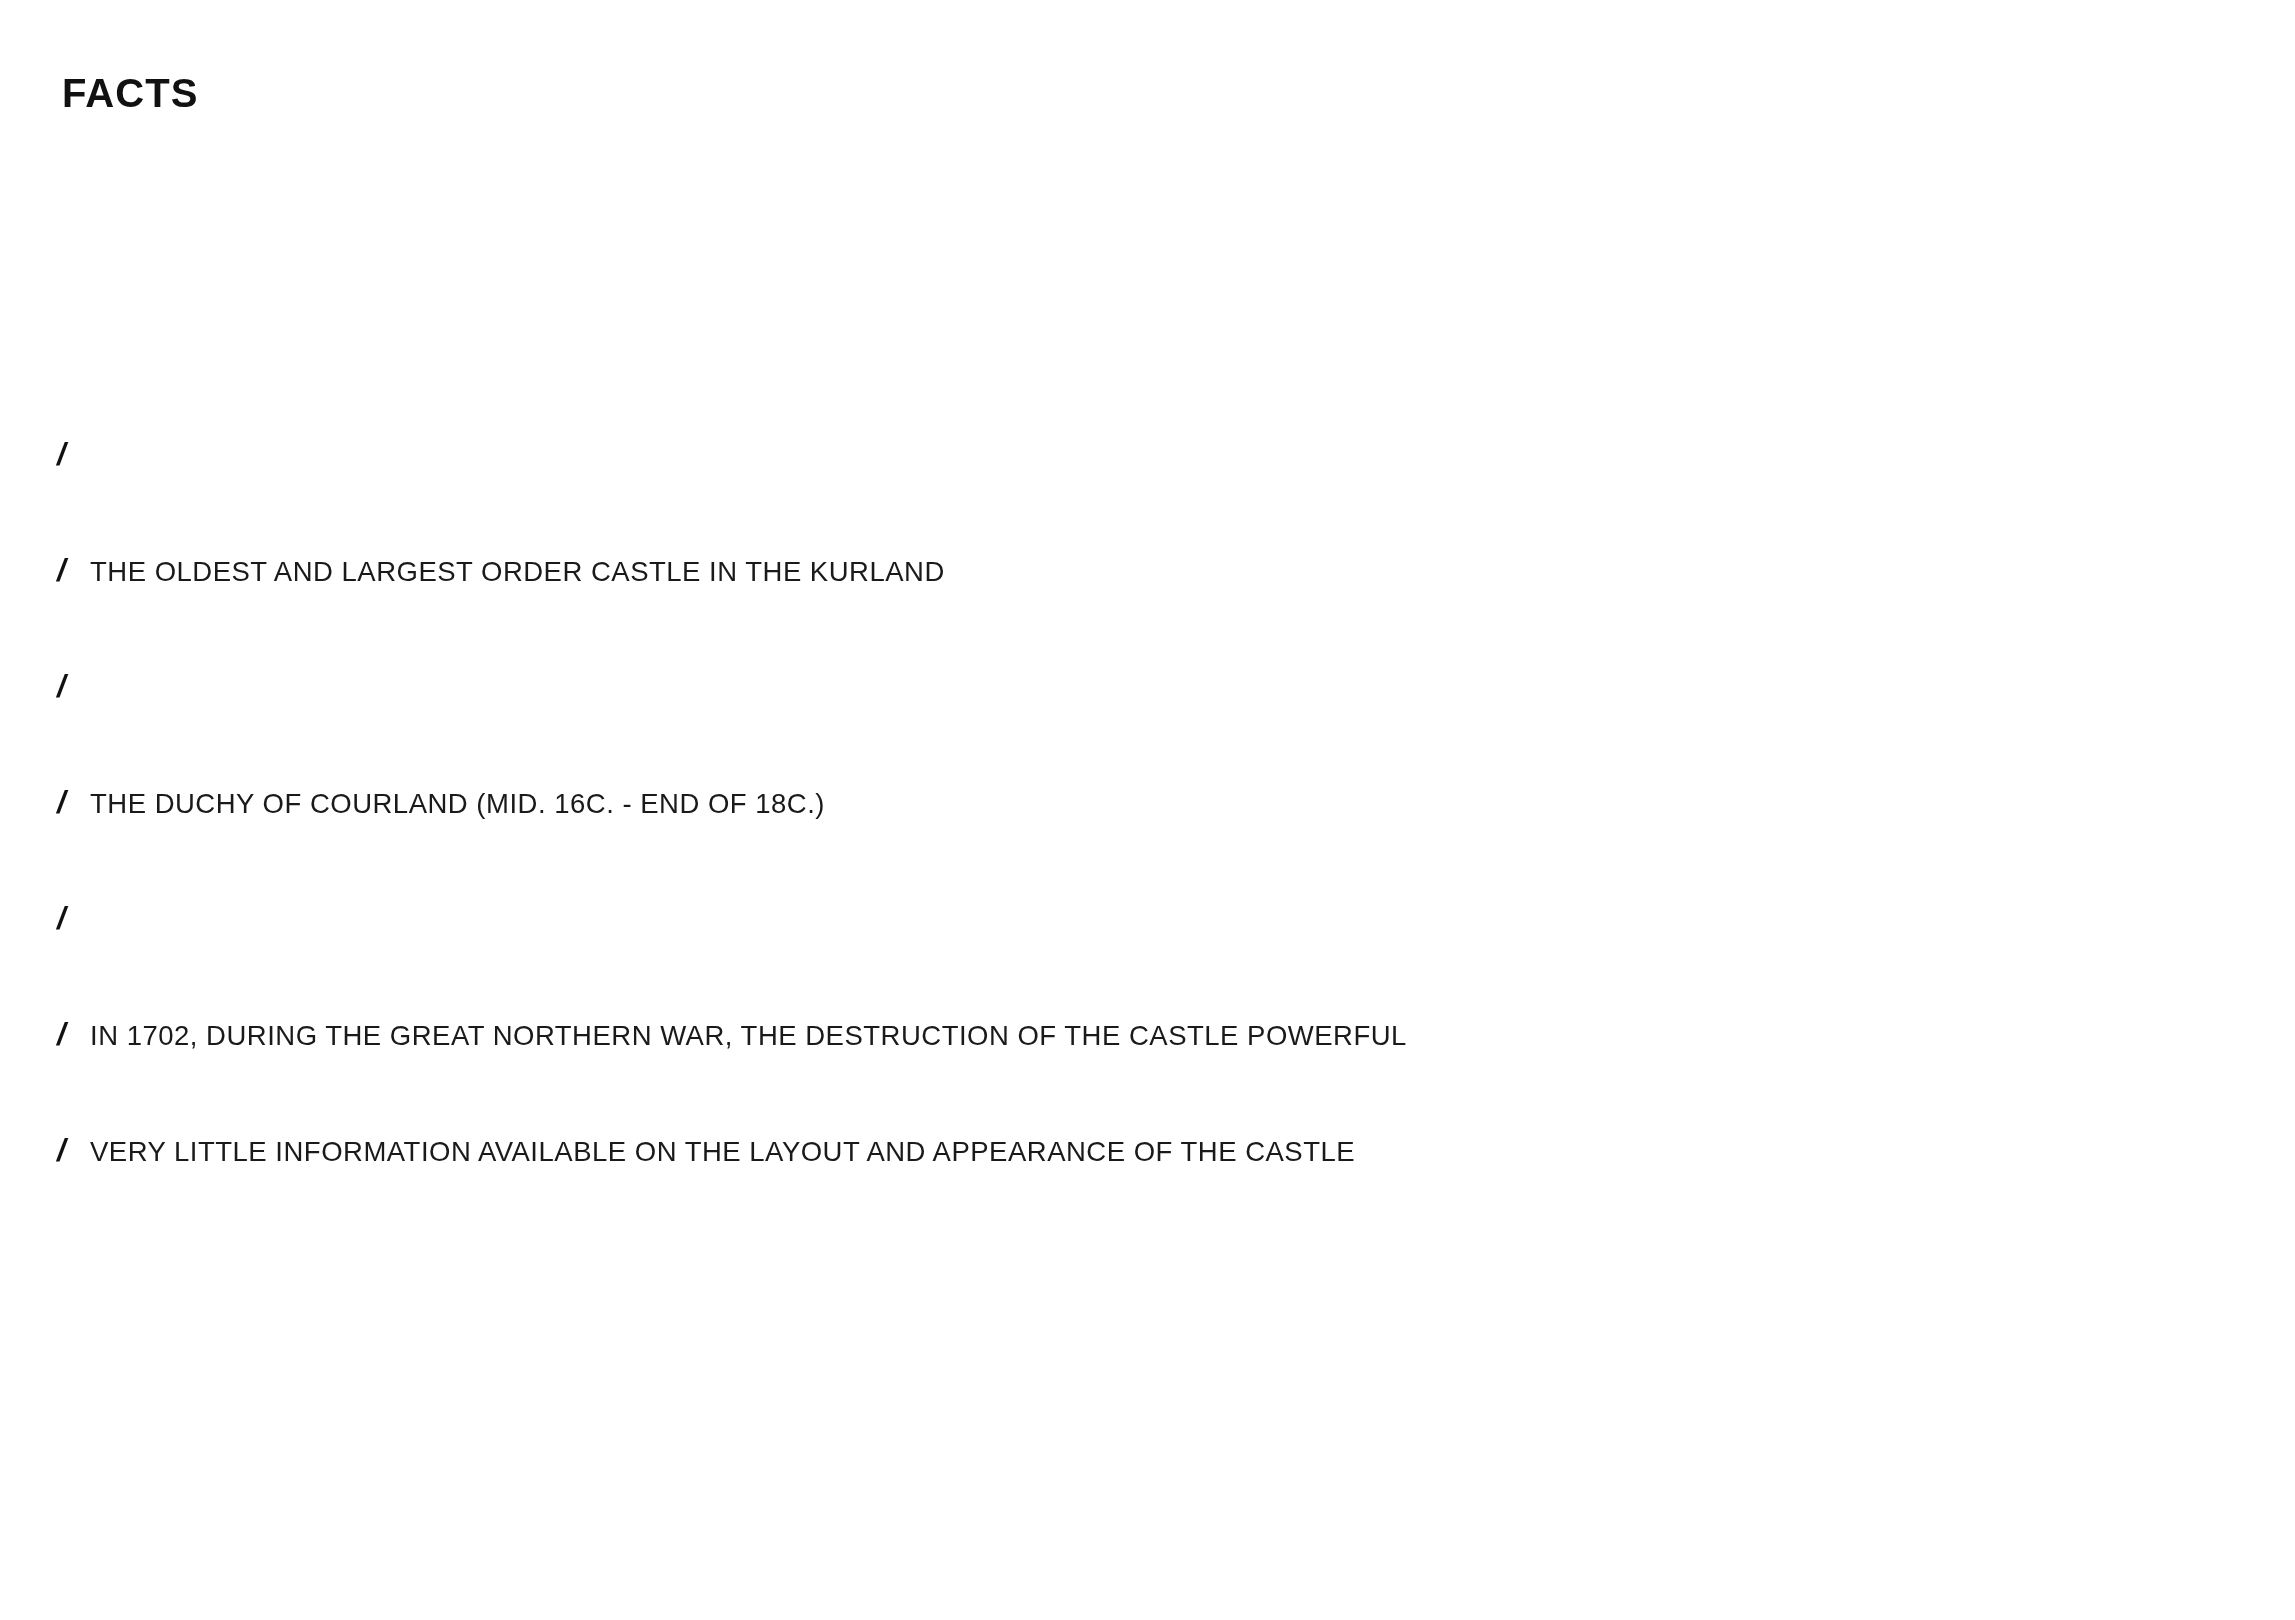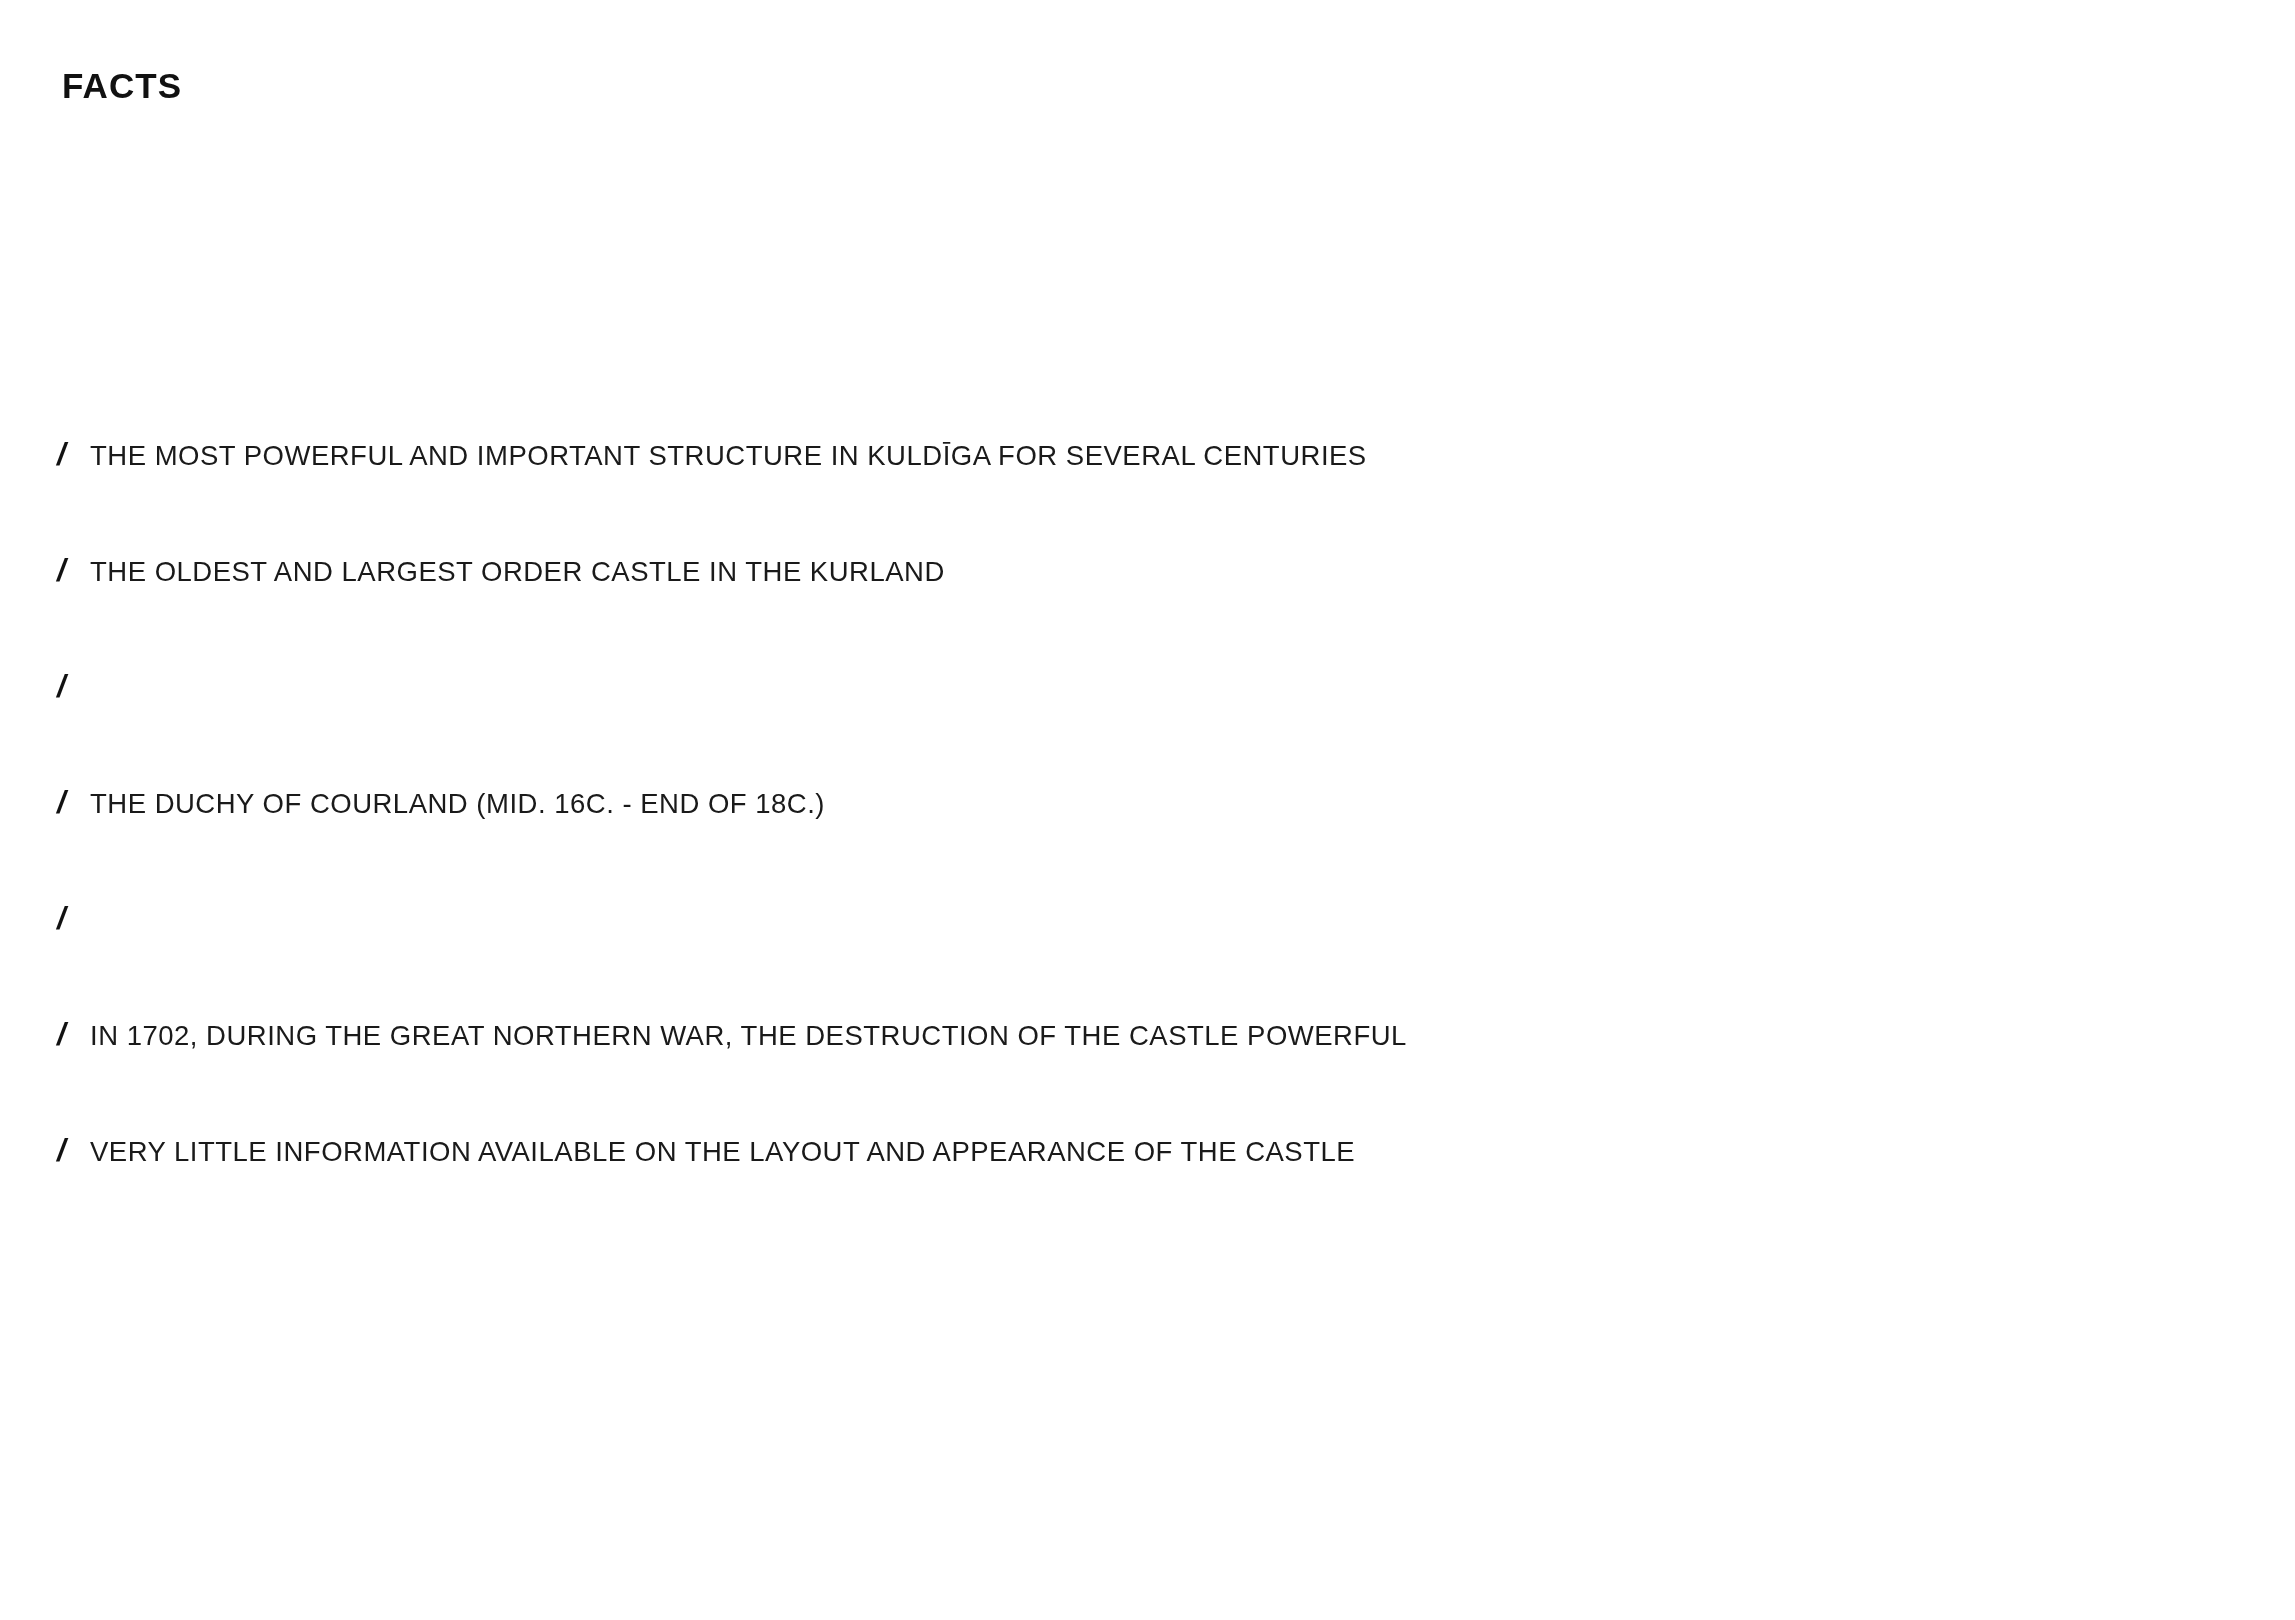--- a/index.html
+++ b/index.html
@@ -18,21 +18,21 @@
   .slide {
     position: relative;
     width: 2296px;
     height: 1621px;
     box-sizing: border-box;
   }
   .slide-title {
     position: absolute;
     left: 62px;
     top: 42px;
-    font-size: 35px;
+    font-size: 40px;
     font-weight: 700;
     letter-spacing: 1.1px;
     color: #111111;
     line-height: 1.2;
   }
   .facts-list {
     position: absolute;
     left: 57px;
     top: 439px;
     width: 1837px;
@@ -67,21 +67,20 @@
 <body>
 
 <div class="slide">
 
   <h1 class="slide-title">FACTS</h1>
 
   <ul class="facts-list">
 
     <li class="fact-item">
       <span class="fact-marker">/</span>
-      <span class="fact-text">THE MOST POWERFUL AND IMPORTANT STRUCTURE IN KULDĪGA FOR SEVERAL CENTURIES</span>
     </li>
 
     <li class="fact-item">
       <span class="fact-marker">/</span>
       <span class="fact-text">THE OLDEST AND LARGEST ORDER CASTLE IN THE KURLAND</span>
     </li>
 
     <li class="fact-item">
       <span class="fact-marker">/</span>
     </li>

